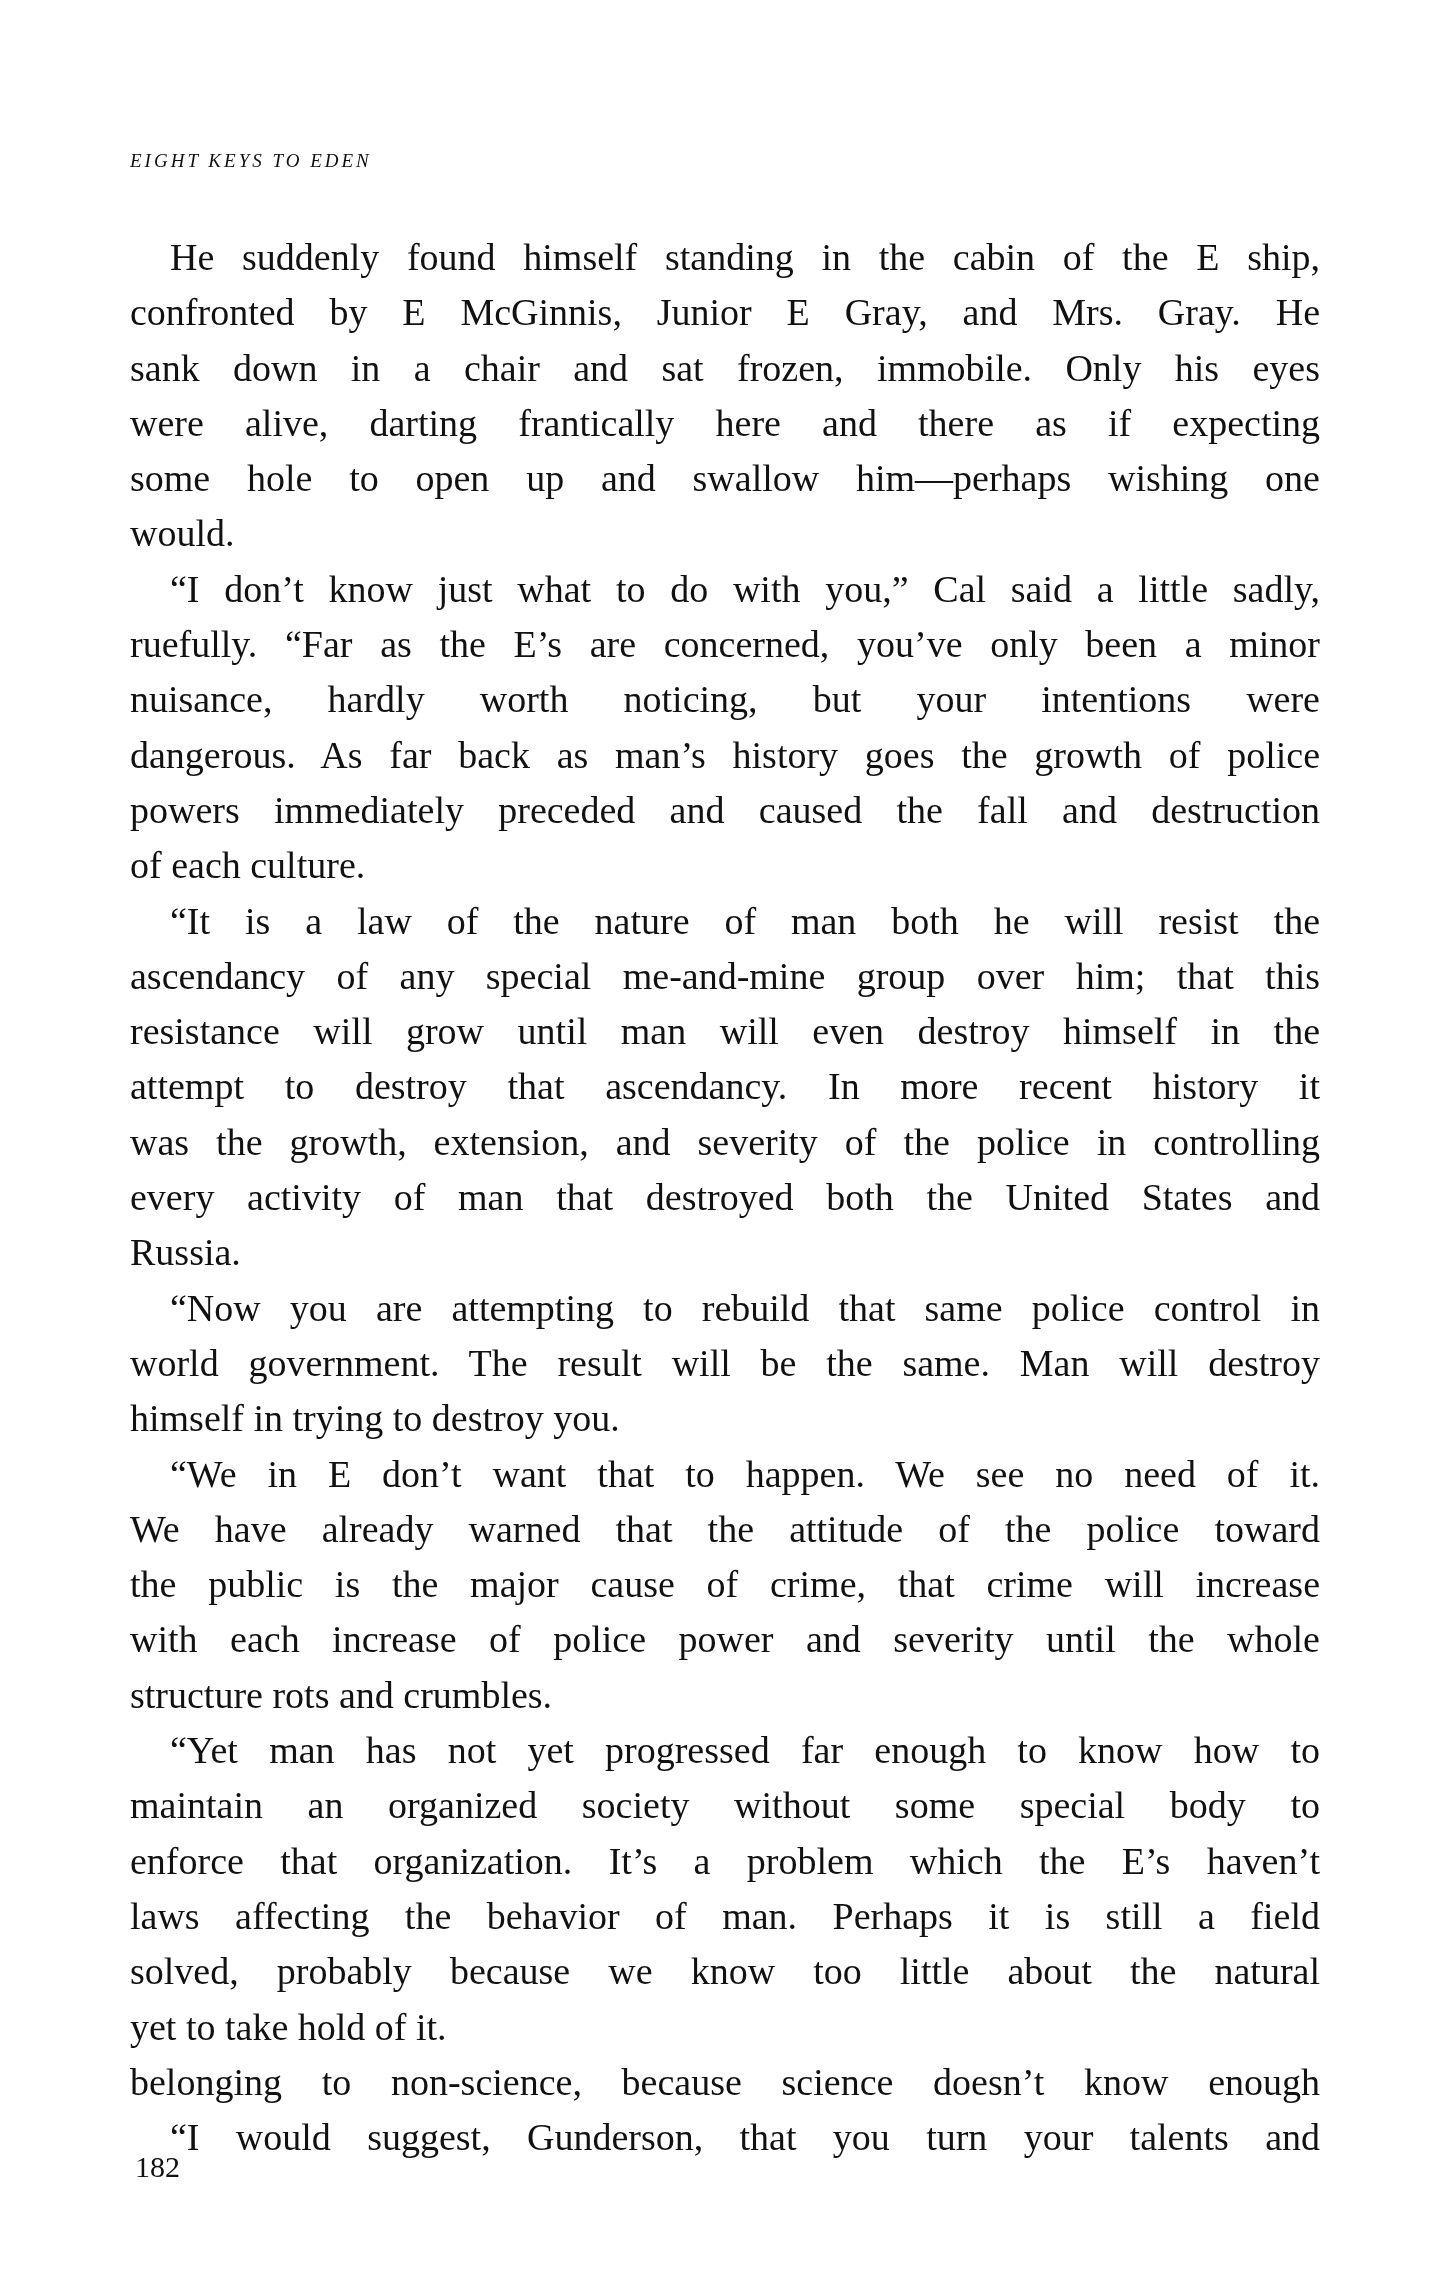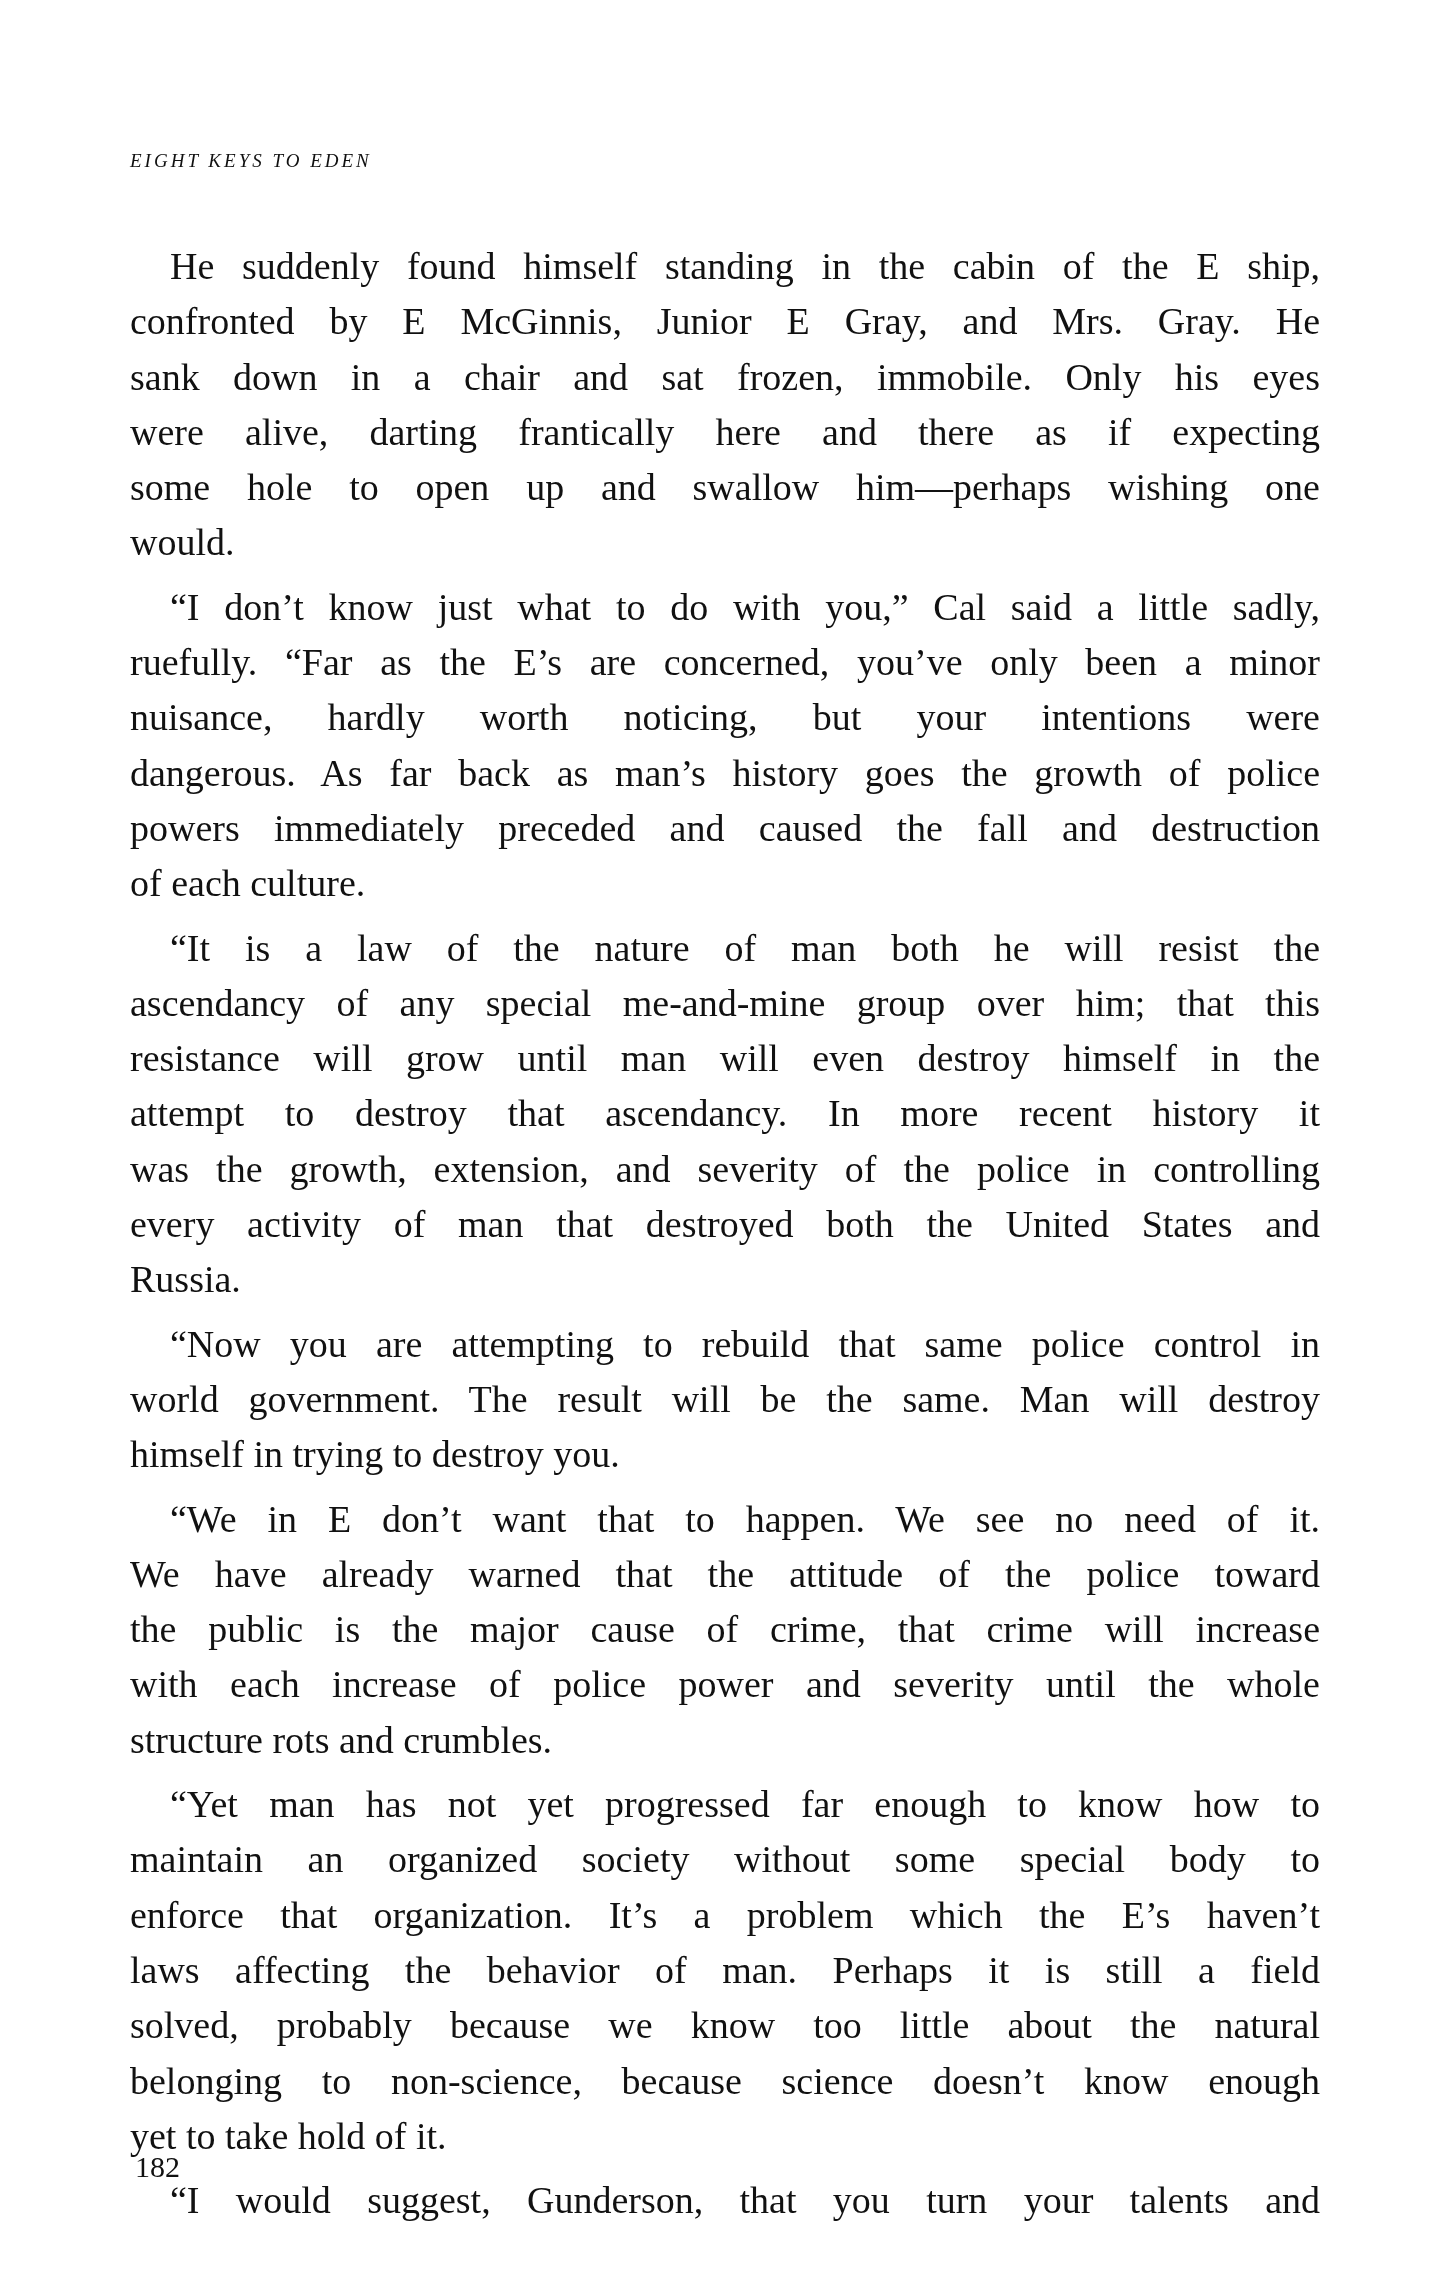--- a/index.html
+++ b/index.html
@@ -3,21 +3,21 @@
 <meta charset="utf-8">
 <style>
   html, body { margin: 0; padding: 0; background: #ffffff; }
   body { width: 1455px; height: 2272px; position: relative; overflow: hidden;
          font-family: "Liberation Serif", "DejaVu Serif", serif; color: #111111; }
   .running-head { position: absolute; left: 130px; top: 150px;
                   font-size: 19px; font-style: italic; letter-spacing: 3px; font-weight: normal; }
   .body-text { position: absolute; left: 130px; top: 230px; width: 1190px; }
   .line { height: 55.3px; line-height: 55.3px; font-size: 38px; white-space: nowrap;
           text-align: justify; text-align-last: justify; overflow: hidden; }
-  .line.indent { padding-left: 40px; margin-top: 9px; }
+  .line.indent { padding-left: 40px; }
   .line.last { text-align-last: left; }
   .folio { position: absolute; left: 135px; top: 2150px; font-size: 30px; font-weight: normal; }
 </style>
 </head>
 <body>
 
 <div class="running-head">EIGHT KEYS TO EDEN</div>
 
 <div class="body-text" id="body-text">
     <div class="line indent">He suddenly found himself standing in the cabin of the E ship,</div>
@@ -45,18 +45,18 @@
     <div class="line indent">“We in E don’t want that to happen. We see no need of it.</div>
     <div class="line">We have already warned that the attitude of the police toward</div>
     <div class="line">the public is the major cause of crime, that crime will increase</div>
     <div class="line">with each increase of police power and severity until the whole</div>
     <div class="line last">structure rots and crumbles.</div>
     <div class="line indent">“Yet man has not yet progressed far enough to know how to</div>
     <div class="line">maintain an organized society without some special body to</div>
     <div class="line">enforce that organization. It’s a problem which the E’s haven’t</div>
     <div class="line">laws affecting the behavior of man. Perhaps it is still a field</div>
     <div class="line">solved, probably because we know too little about the natural</div>
+    <div class="line last">yet to take hold of it.</div>
     <div class="line">belonging to non-science, because science doesn’t know enough</div>
-    <div class="line last">yet to take hold of it.</div>
     <div class="line indent">“I would suggest, Gunderson, that you turn your talents and</div>
   </div>
 
 <div class="folio">182</div>
 
 </body></html>

